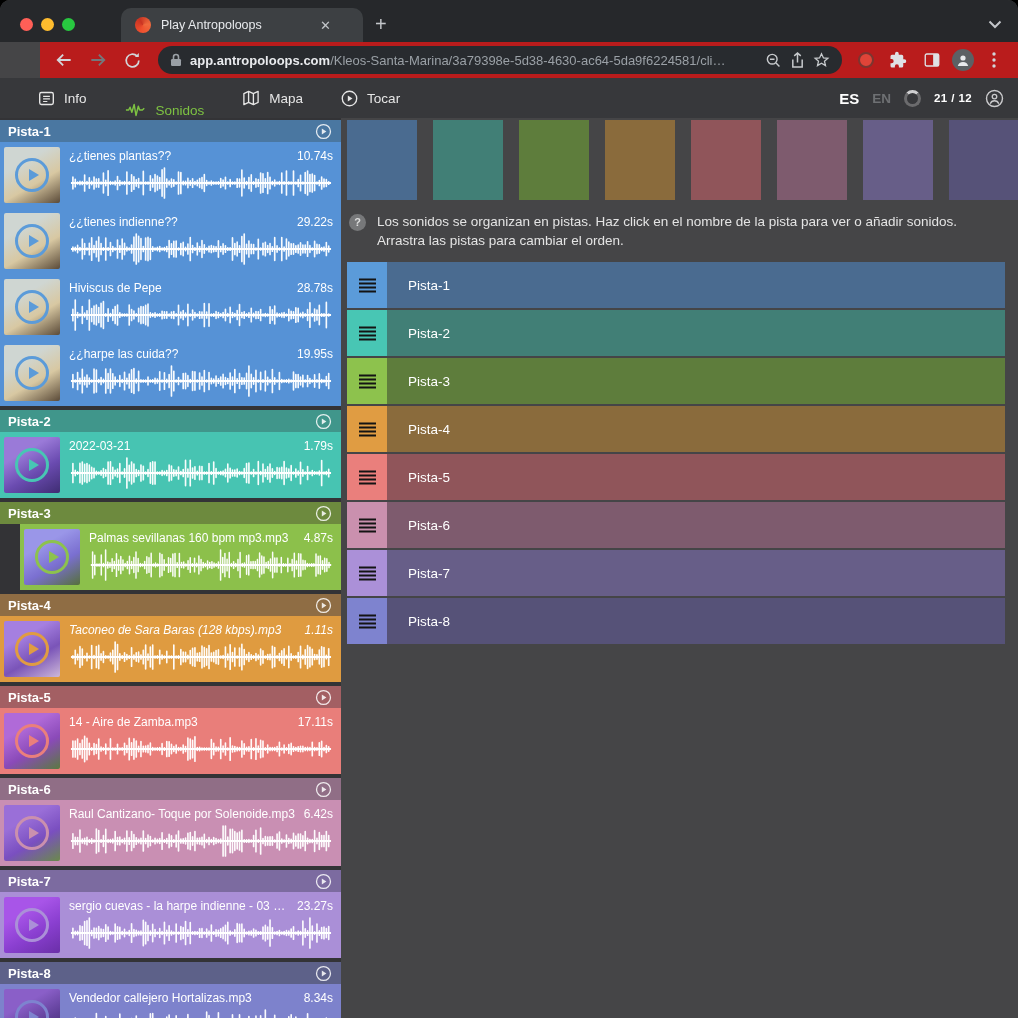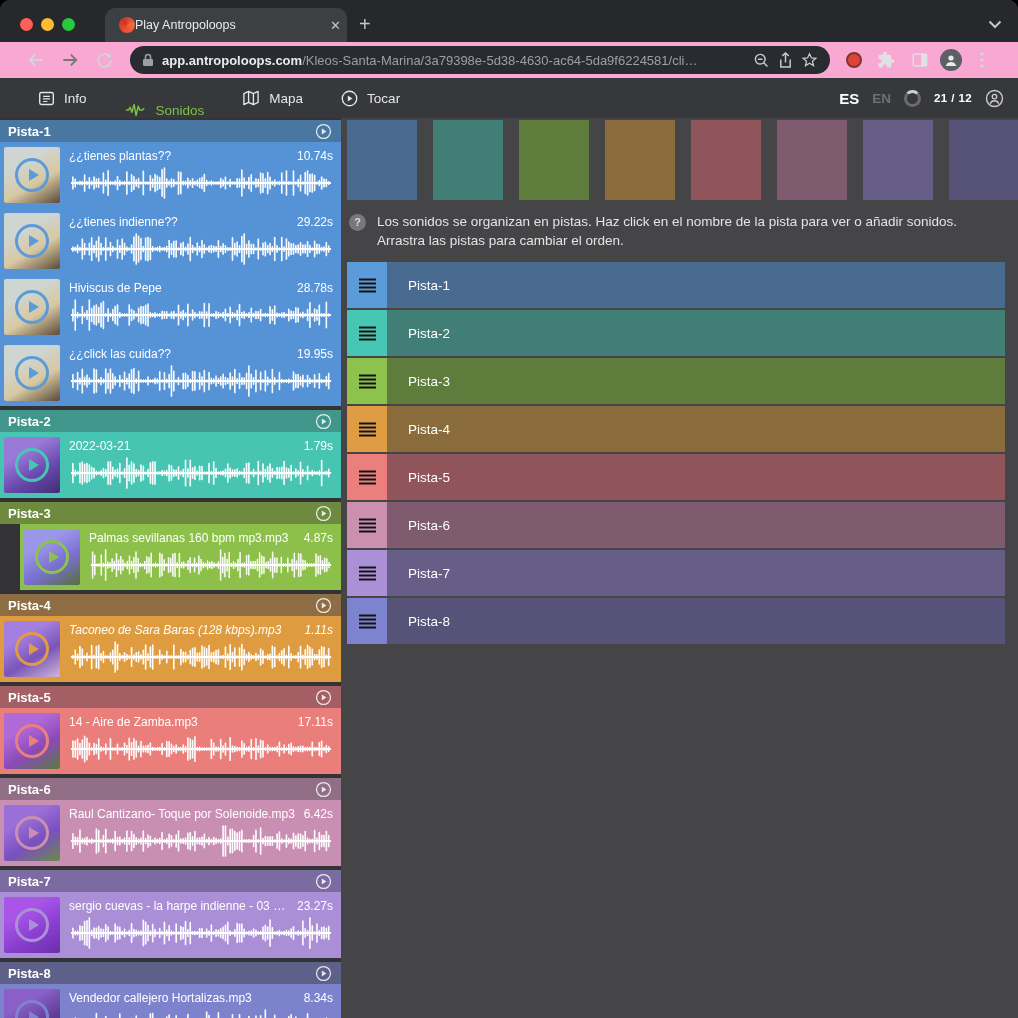--- a/index.html
+++ b/index.html
@@ -7,30 +7,30 @@
     font-family:"Liberation Sans", sans-serif; }
   .window { width:1018px; height:1018px; border-radius:10px 10px 0 0; overflow:hidden;
     display:flex; flex-direction:column; background:#454547; }
 
   
   .tabstrip { height:42px; background:#26282b; display:flex; align-items:flex-end; flex:0 0 42px; }
   .lights { display:flex; gap:8px; align-self:center; margin:6px 14px 0 20px; }
   .light { width:13px; height:13px; border-radius:50%; }
   .light.red { background:#ff5f57; } .light.yellow { background:#febc2e; } .light.green { background:#28c840; }
   .tab { height:34px; width:242px; background:#3d4043; border-radius:10px 10px 0 0;
-    display:flex; align-items:center; padding:0 2px 0 14px; margin-left:16px; }
+    display:flex; align-items:center; gap:10px; padding:0 28px 0 14px; margin-left:32px; }
   .favicon { width:16px; height:16px; border-radius:50%; flex:0 0 16px;
     background:conic-gradient(from 200deg, #ef4f2e, #c93322 130deg, #ef6a3d 240deg, #ef4f2e); }
   .tabtitle { flex:1; color:#e8eaed; font-size:12.5px; white-space:nowrap; overflow:hidden; }
   .tabclose { color:#c3c6ca; font-size:13px; cursor:default; padding:2px 4px; }
   .newtab { color:#c3c6ca; font-size:20px; font-weight:300; align-self:center; margin:6px 0 0 12px; }
   .tabstrip-chevron { margin-left:auto; margin-right:16px; align-self:center; padding-top:6px; }
 
   
-  .toolbar { height:36px; flex:0 0 36px; background:#f9a8d4; display:flex; align-items:center; padding:0 22px; gap:6px; }
+  .toolbar { height:36px; flex:0 0 36px; background:#b91c1c; display:flex; align-items:center; padding:0 10px; gap:6px;margin-left:40px; }
   .navbtn { width:28px; height:28px; display:flex; align-items:center; justify-content:center; border-radius:50%; }
   .urlpill { flex:1; height:28px; background:#282b2f; border-radius:14px; display:flex;
     align-items:center; gap:8px; padding:0 12px; margin:0 6px; min-width:0; }
   .urltext { flex:1; font-size:13px; white-space:nowrap; overflow:hidden; min-width:0; }
   .urldomain { color:#e8eaed; font-weight:bold; }
   .urlpath { color:#9aa0a6; }
   .pill-ic { flex:0 0 auto; display:flex; align-items:center; }
   .ext-rec { width:16px; height:16px; border-radius:50%; background:#e04438; border:2px solid #7c3530; margin:0 4px; }
   .avatar { width:22px; height:22px; border-radius:50%; background:#5c6064; display:flex; align-items:center; justify-content:center; }
 
@@ -289,21 +289,21 @@
     </div>
   </div>
 
   <div class="clip">
     <div class="thumb" style="background: linear-gradient(150deg, rgb(207, 214, 210) 0%, rgb(207, 214, 210) 30%, rgb(216, 200, 162) 62%, rgb(90, 74, 56) 100%);">
       <span class="ring" style="border-color: rgb(91, 155, 217);"></span>
       <span class="tri" style="border-left-color: rgb(91, 155, 217);"></span>
     </div>
     <div class="clip-main">
       <div class="clip-top">
-        <span class="clip-title">¿¿click las cuida??</span>
+        <span class="clip-title">¿¿harpe las cuida??</span>
         <span class="clip-duration">19.95s</span>
       </div>
       <svg class="wave" viewBox="0 0 270 34" preserveAspectRatio="none">
                   <path d="M2 17H268" stroke="#fff" stroke-width="2.1" fill="none"></path>
                   <path d="M4.0 10.5V23.5M6.4 16.1V17.9M8.8 8.6V25.4M11.2 14.3V19.7M13.6 5.3V28.7M16.0 13.4V20.6M18.4 11.1V22.9M20.8 14.0V20.0M23.2 16.0V18.0M25.6 5.2V28.8M28.0 6.0V28.0M30.4 15.5V18.5M32.8 13.6V20.4M35.2 15.4V18.6M37.6 5.0V29.0M40.0 9.7V24.3M42.4 5.2V28.8M44.8 9.8V24.2M47.2 13.2V20.8M49.6 16.1V17.9M52.0 11.7V22.3M54.4 15.7V18.3M56.8 8.3V25.7M59.2 14.3V19.7M61.6 10.1V23.9M64.0 5.8V28.2M66.4 4.7V29.3M68.8 15.2V18.8M71.2 7.4V26.6M73.6 15.9V18.1M76.0 16.1V17.9M78.4 16.0V18.0M80.8 13.2V20.8M83.2 16.0V18.0M85.6 15.9V18.1M88.0 14.4V19.6M90.4 15.1V18.9M92.8 7.9V26.1M95.2 16.1V17.9M97.6 8.8V25.2M100.0 15.4V18.6M102.4 10.5V23.5M104.8 2.0V32.0M107.2 7.3V26.7M109.6 16.1V17.9M112.0 13.5V20.5M114.4 16.1V17.9M116.8 9.6V24.4M119.2 9.4V24.6M121.6 11.7V22.3M124.0 15.5V18.5M126.4 7.7V26.3M128.8 7.9V26.1M131.2 16.0V18.0M133.6 9.1V24.9M136.0 13.0V21.0M138.4 6.6V27.4M140.8 16.0V18.0M143.2 8.6V25.4M145.6 14.4V19.6M148.0 15.2V18.8M150.4 12.1V21.9M152.8 14.8V19.2M155.2 13.1V20.9M157.6 10.3V23.7M160.0 13.7V20.3M162.4 14.5V19.5M164.8 9.1V24.9M167.2 13.1V20.9M169.6 5.5V28.5M172.0 14.8V19.2M174.4 9.7V24.3M176.8 13.8V20.2M179.2 14.1V19.9M181.6 9.4V24.6M184.0 2.0V32.0M186.4 10.4V23.6M188.8 13.9V20.1M191.2 6.4V27.6M193.6 16.0V18.0M196.0 8.4V25.6M198.4 15.8V18.2M200.8 7.2V26.8M203.2 13.3V20.7M205.6 15.5V18.5M208.0 5.6V28.4M210.4 13.9V20.1M212.8 16.0V18.0M215.2 8.7V25.3M217.6 15.6V18.4M220.0 16.0V18.0M222.4 15.9V18.1M224.8 15.3V18.7M227.2 16.1V17.9M229.6 8.2V25.8M232.0 10.5V23.5M234.4 10.5V23.5M236.8 13.2V20.8M239.2 11.3V22.7M241.6 16.1V17.9M244.0 11.6V22.4M246.4 14.7V19.3M248.8 16.1V17.9M251.2 10.9V23.1M253.6 15.9V18.1M256.0 9.9V24.1M258.4 15.5V18.5M260.8 16.1V17.9M263.2 12.6V21.4M265.6 9.5V24.5" stroke="#fff" stroke-width="1.7" fill="none" stroke-linecap="round" opacity="0.96"></path>
                 </svg>
     </div>
   </div>
 </div>
   </section>

